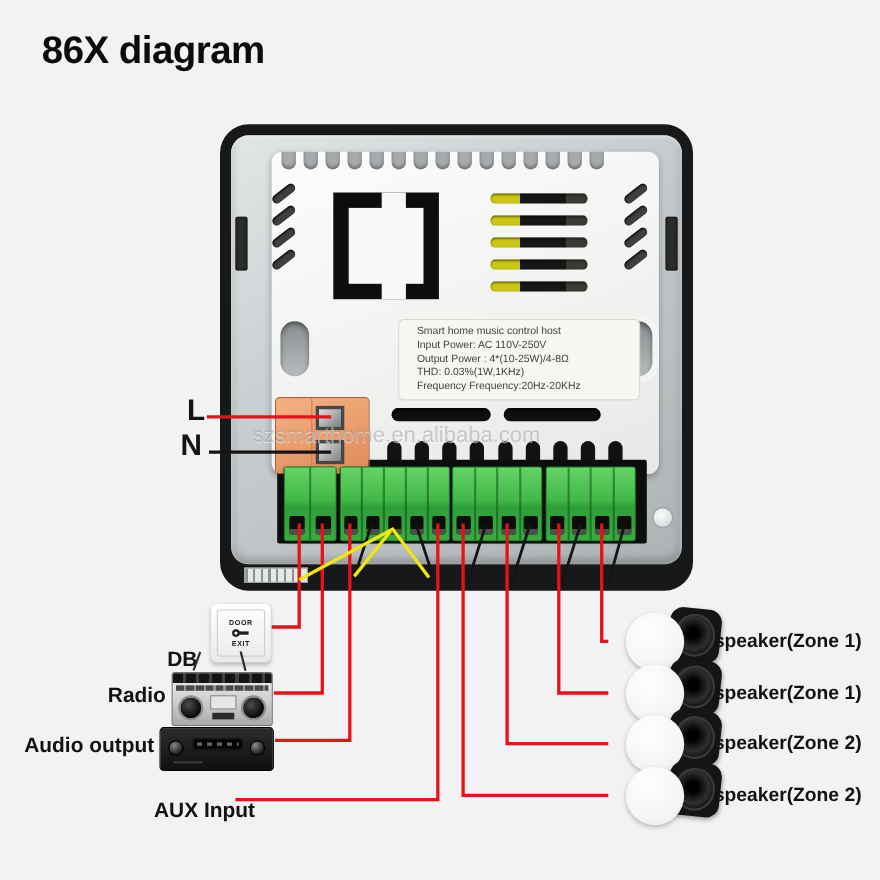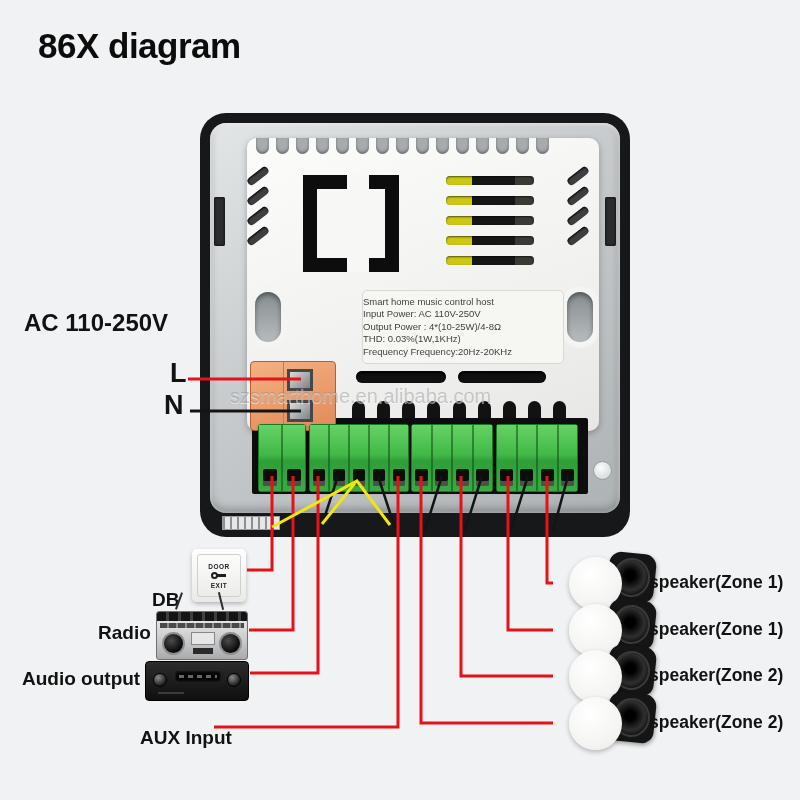--- a/index.html
+++ b/index.html
@@ -46,22 +46,22 @@
   .cutout .tab-b{position:absolute;left:44px;bottom:0;width:22px;height:15px;background:#f7f7f5;}
   .vents{left:446px;top:176px;display:flex;flex-direction:column;gap:11px;}
   .vents span{width:88px;height:9px;border-radius:4px;
     background:linear-gradient(90deg,#cbc714 0 30%,#161616 30% 78%,#3c3a34 78% 100%);
     box-shadow:inset 0 1px 2px rgba(0,0,0,.6);}
   .oval{width:26px;height:50px;border-radius:13px;
     background:linear-gradient(180deg,#878d90,#b7bcbe);
     box-shadow:inset 0 3px 5px rgba(0,0,0,.4), 0 0 0 6px #f4f4f2;}
   .oval-l{left:255px;top:292px;}
   .oval-r{left:567px;top:292px;}
-  .sticker{left:362px;top:290px;width:202px;height:74px;background:#f6f6f2;border:1px solid #d9d9d2;border-radius:5px;
-    padding:5px 0;box-sizing:border-box;font-size:9.5px;line-height:12.4px;color:#3f3f3f;}
+  .sticker{left:362px;top:290px;width:220px;height:74px;background:#f6f6f2;border:1px solid #d9d9d2;border-radius:5px;
+    padding:5px 16px;box-sizing:border-box;font-size:9.5px;line-height:12.4px;color:#3f3f3f;}
   .slot{background:#101010;border-radius:6px;height:12px;box-shadow:inset 0 2px 3px #000;}
   .slot1{left:356px;top:371px;width:90px;}
   .slot2{left:458px;top:371px;width:88px;}
   .arches{left:352px;top:401px;width:214px;height:23px;display:flex;justify-content:space-between;}
   .arches span{width:13px;height:23px;background:#121212;border-radius:7px 7px 0 0;}
   .tback{left:252px;top:418px;width:336px;height:76px;background:#0c0d0c;border-radius:2px;}
   .orange{left:250px;top:361px;width:86px;height:70px;border-radius:4px;
     background:linear-gradient(160deg,#f4b183,#e08a58);border:1px solid #b06034;box-sizing:border-box;}
   .orange .seam{position:absolute;left:32px;top:0;bottom:0;width:1px;background:#c77a4c;}
   .oscrew{position:absolute;left:36px;width:26px;height:22px;background:linear-gradient(135deg,#dcdcdc,#7e8286);
@@ -276,21 +276,20 @@
       <div class="thole"></div>
     </div>
 </div>
 
 <div class="abs serial"></div>
 <div class="abs screwhole"></div>
 
 <div class="abs watermark">szsmarthome.en.alibaba.com</div>
 
 <div class="abs ac-label">
-  <div>AC 110-250V</div>
 </div>
 <div class="abs ln lbl-l">L</div>
 <div class="abs ln lbl-n">N</div>
 
 <div class="abs conn-label lbl-db">DB</div>
 <div class="abs conn-label lbl-radio">Radio</div>
 <div class="abs conn-label lbl-audio">Audio output</div>
 <div class="abs conn-label lbl-aux">AUX Input</div>
 
 <div class="abs door">

